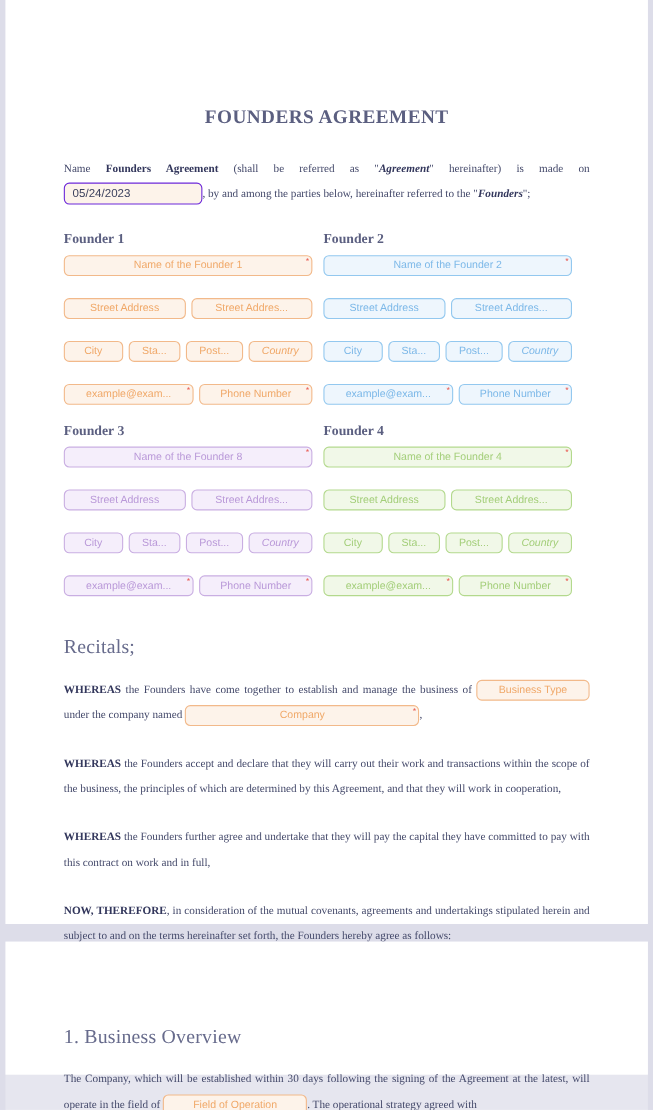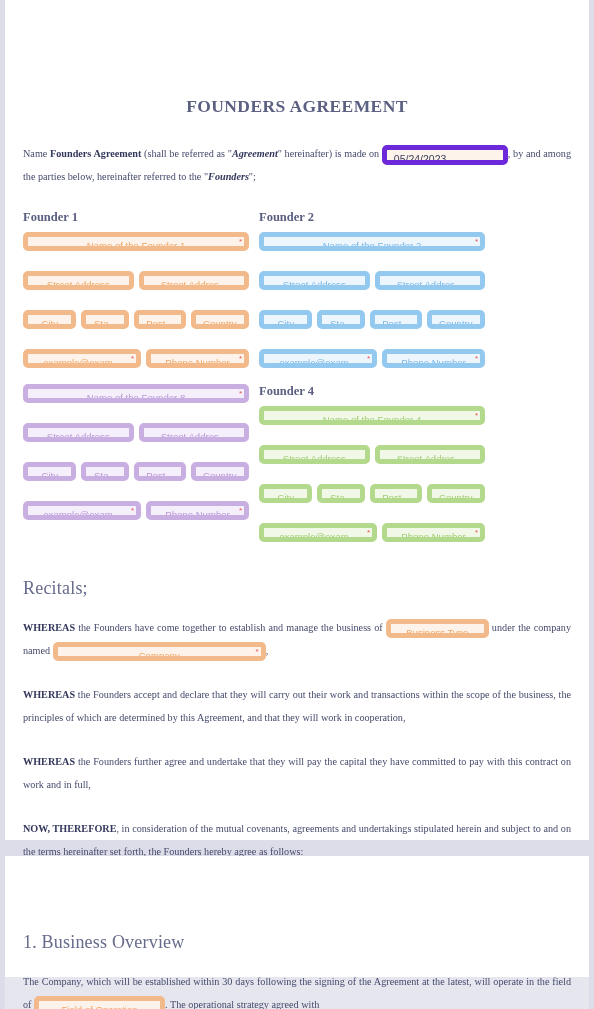--- a/index.html
+++ b/index.html
@@ -19,21 +19,21 @@
     height: 1009px;
     background: #e6e6ef;
     position: relative;
     overflow: hidden;
   }
   .page {
     background: #ffffff;
     margin: 0 auto;
     width: 584px;
     box-sizing: border-box;
-    padding: 0 18px;
+    padding: 0 53px;
     position: relative;
   }
   .page-one {
     height: 840px;
     padding-top: 96px;
   }
   .page-gap {
     height: 16px;
     background: #dddde9;
     width: 594px;
@@ -87,21 +87,21 @@
   p.body-text.tight { margin-bottom: 0; }
   .b { font-weight: bold; color: #33375c; }
   .bi { font-weight: bold; font-style: italic; color: #33375c; }
 
   
   .fld {
     display: inline-block;
     vertical-align: middle;
     box-sizing: border-box;
     border-radius: 5px;
-    border: 5px solid #6d28d9;
+    border: 1px solid #6d28d9;
     background: #fdf3ea;
     color: #f0a868;
     font-family: "Liberation Sans", "DejaVu Sans", sans-serif;
     font-size: 9.6px;
     text-align: center;
     line-height: 17px;
     height: 19px;
     position: relative;
     white-space: nowrap;
     overflow: hidden;
@@ -143,21 +143,21 @@
     display: flex;
     gap: 5px;
     margin-bottom: 20px;
   }
   .row:last-child { margin-bottom: 0; }
   .w-full { width: 100%; }
   .w-half { width: calc(50% - 2.5px); }
   .w-city { width: 54px; }
   .w-state { width: 48px; }
   .w-post { width: 52px; }
-  .w-country { width: 59px; }
+  .w-country { width: 59px; font-style: italic; }
   .w-email { width: 118px; }
   .w-phone { width: 103px; }
 
   .fld-date {
     width: 126px;
     height: 20px;
     line-height: 18px;
   }
   .fld-biztype { width: 103px; }
   .fld-company { width: 213px; }
@@ -223,20 +223,21 @@
           <span class="fld th-blue w-post">Post...</span>
           <span class="fld th-blue w-country">Country</span>
         </div>
         <div class="row">
           <span class="fld th-blue w-email req">example@exam...</span>
           <span class="fld th-blue w-phone req">Phone Number</span>
         </div>
       </div>
 
       <div class="founder-block">
+        <h3 class="founder-heading">Founder 3</h3>
         <div class="row">
           <span class="fld th-purple w-full req">Name of the Founder 8</span>
         </div>
         <div class="row">
           <span class="fld th-purple w-half">Street Address</span>
           <span class="fld th-purple w-half">Street Addres...</span>
         </div>
         <div class="row">
           <span class="fld th-purple w-city">City</span>
           <span class="fld th-purple w-state">Sta...</span>

